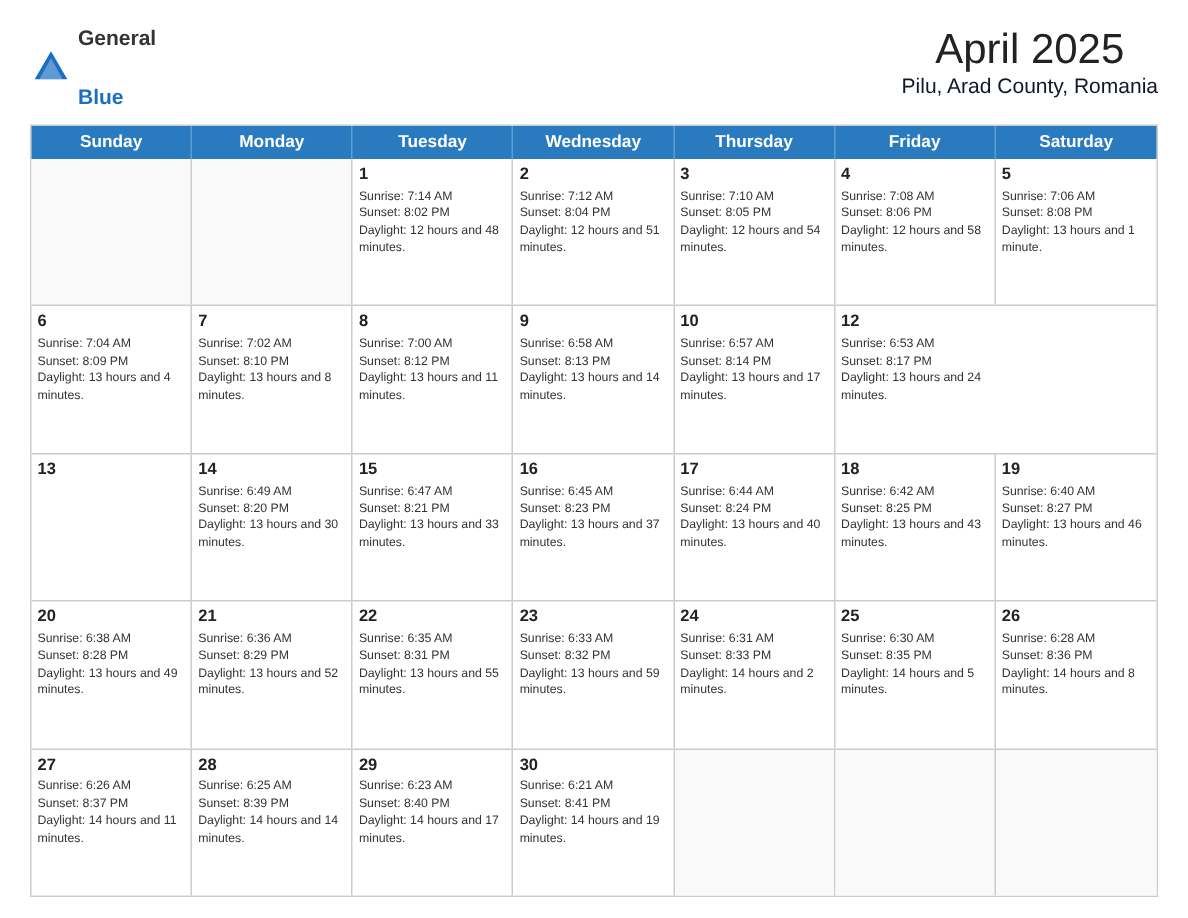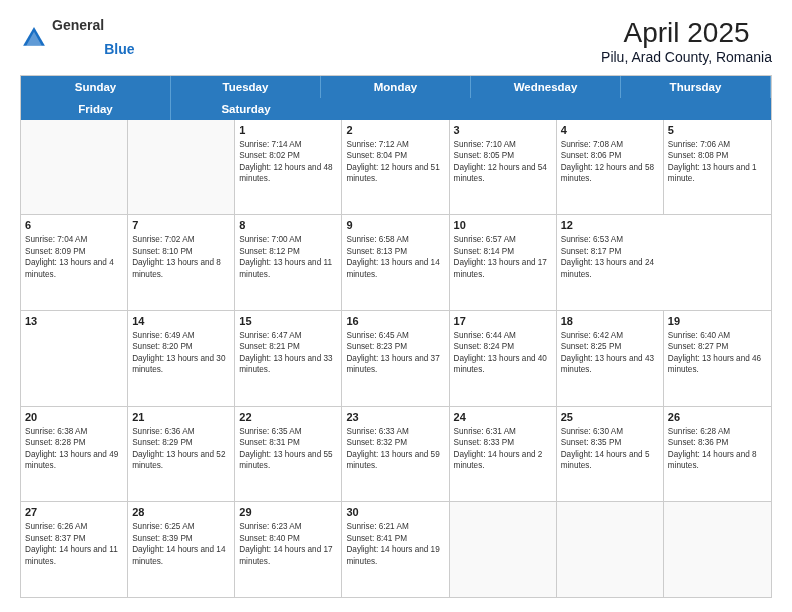--- a/index.html
+++ b/index.html
@@ -23,21 +23,21 @@
       align-items: flex-start;
       margin-bottom: 10px;
     }
     .logo {
       display: flex;
       align-items: center;
       gap: 4px;
     }
     .logo-text {
       display: flex;
-      flex-direction: row;
+      flex-direction: column;
       font-size: 14px;
       font-weight: bold;
       line-height: 1.1;
     }
     .logo-general { color: #333; }
     .logo-blue { color: #1a6fc4; margin-top: 24px; }
     .logo-icon {
       width: 28px;
       height: 28px;
     }
@@ -56,21 +56,21 @@
       color: #0f172a;
     }
     .calendar {
       flex: 1;
       display: flex;
       flex-direction: column;
       border: 1px solid #ccc;
     }
     .cal-header {
       display: grid;
-      grid-template-columns: repeat(5, 1fr);
+      grid-template-columns: repeat(7, 1fr);
       background: #2a7abf;
     }
     .cal-header-cell {
       color: #fff;
       font-size: 11.5px;
       font-weight: bold;
       text-align: center;
       padding: 5px 2px;
       border-right: 1px solid #5a9fd4;
     }
@@ -128,22 +128,22 @@
     <div class="title-block">
       <h1>April 2025</h1>
       <h2>Pilu, Arad County, Romania</h2>
     </div>
   </div>
 
   <div class="calendar">
     <div class="cal-header">
 
     <div class="cal-header-cell">Sunday</div>
+        <div class="cal-header-cell">Monday</div>
         <div class="cal-header-cell">Tuesday</div>
-        <div class="cal-header-cell">Monday</div>
         <div class="cal-header-cell">Wednesday</div>
         <div class="cal-header-cell">Thursday</div>
         <div class="cal-header-cell">Friday</div>
         <div class="cal-header-cell">Saturday</div>
       </div>
     <div class="cal-body">
 
     <div class="cal-row">
           <div class="cal-cell empty"></div>
           <div class="cal-cell empty"></div>

